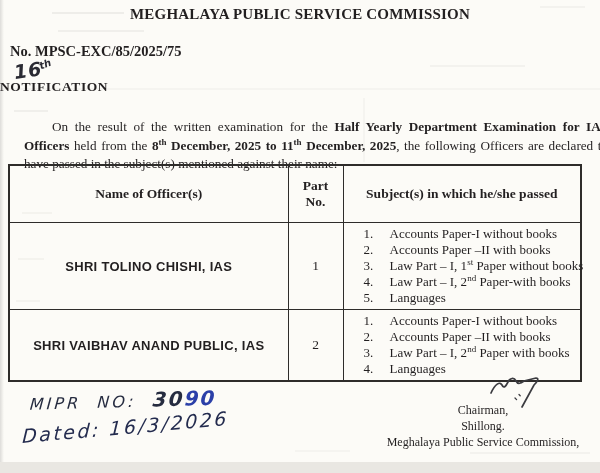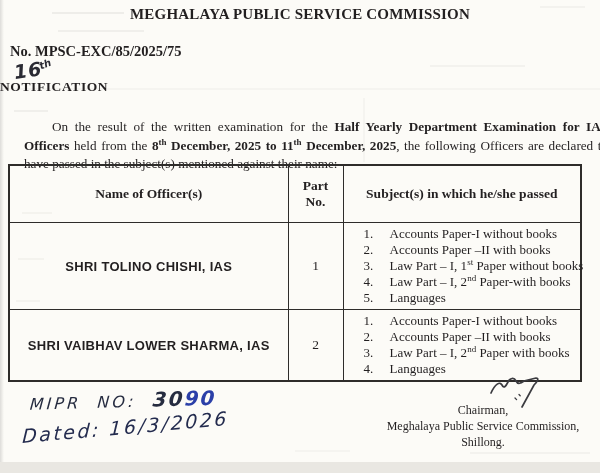--- a/index.html
+++ b/index.html
@@ -155,21 +155,21 @@
               <span><span>Law Part – I, 2</span><span class="sup">nd</span><span> Paper-with books</span></span>
             </div>
         <div class="subj-line">
               <span class="subj-num">5.</span>
               <span class="subj-gap"></span>
               <span><span>Languages</span><span class="sup"></span><span></span></span>
             </div>
       </td>
     </tr>
     <tr class="r2">
-      <td class="name-cell">SHRI VAIBHAV LOWER SHARMA, IAS</td>
+      <td class="name-cell">SHRI VAIBHAV ANAND PUBLIC, IAS</td>
       <td class="roll-cell">2</td>
       <td class="subj-cell">
         <div class="subj-line">
               <span class="subj-num">1.</span>
               <span class="subj-gap"></span>
               <span><span>Accounts Paper-I without books</span><span class="sup"></span><span></span></span>
             </div>
         <div class="subj-line">
               <span class="subj-num">2.</span>
               <span class="subj-gap"></span>
@@ -194,17 +194,17 @@
     <div class="hw-line1"><span>MIPR  NO:  </span><span class="hw-no"><span>30</span><span class="hw-no-blue">90</span></span></div>
     <div class="hw-line2"><span>Dated: </span><span>16/3/2026</span></div>
   </div>
 
   <div class="sign-block">
     <svg class="sign-scribble" width="66" height="34" viewBox="0 0 66 34">
       <path d="M5 19 C9 10 14 7 16 11 C18 15 20 12 22 8 C24 4 28 3 30 7 C32 11 35 9 38 7 L50 4 C53 4 52 7 48 11 L36 33" fill="none" stroke="#3b3b40" stroke-width="1.7" stroke-linecap="round"></path>
       <path d="M29 24 l1.6 1.6 M33 20.5 l1.2 1.2" stroke="#3b3b40" stroke-width="1.3" stroke-linecap="round"></path>
     </svg>
     <div class="sign-line">Chairman,</div>
+    <div class="sign-line">Shillong.</div>
     <div class="sign-line">Meghalaya Public Service Commission,</div>
-    <div class="sign-line">Shillong.</div>
   </div>
 
 </div>
 
 </body></html>

